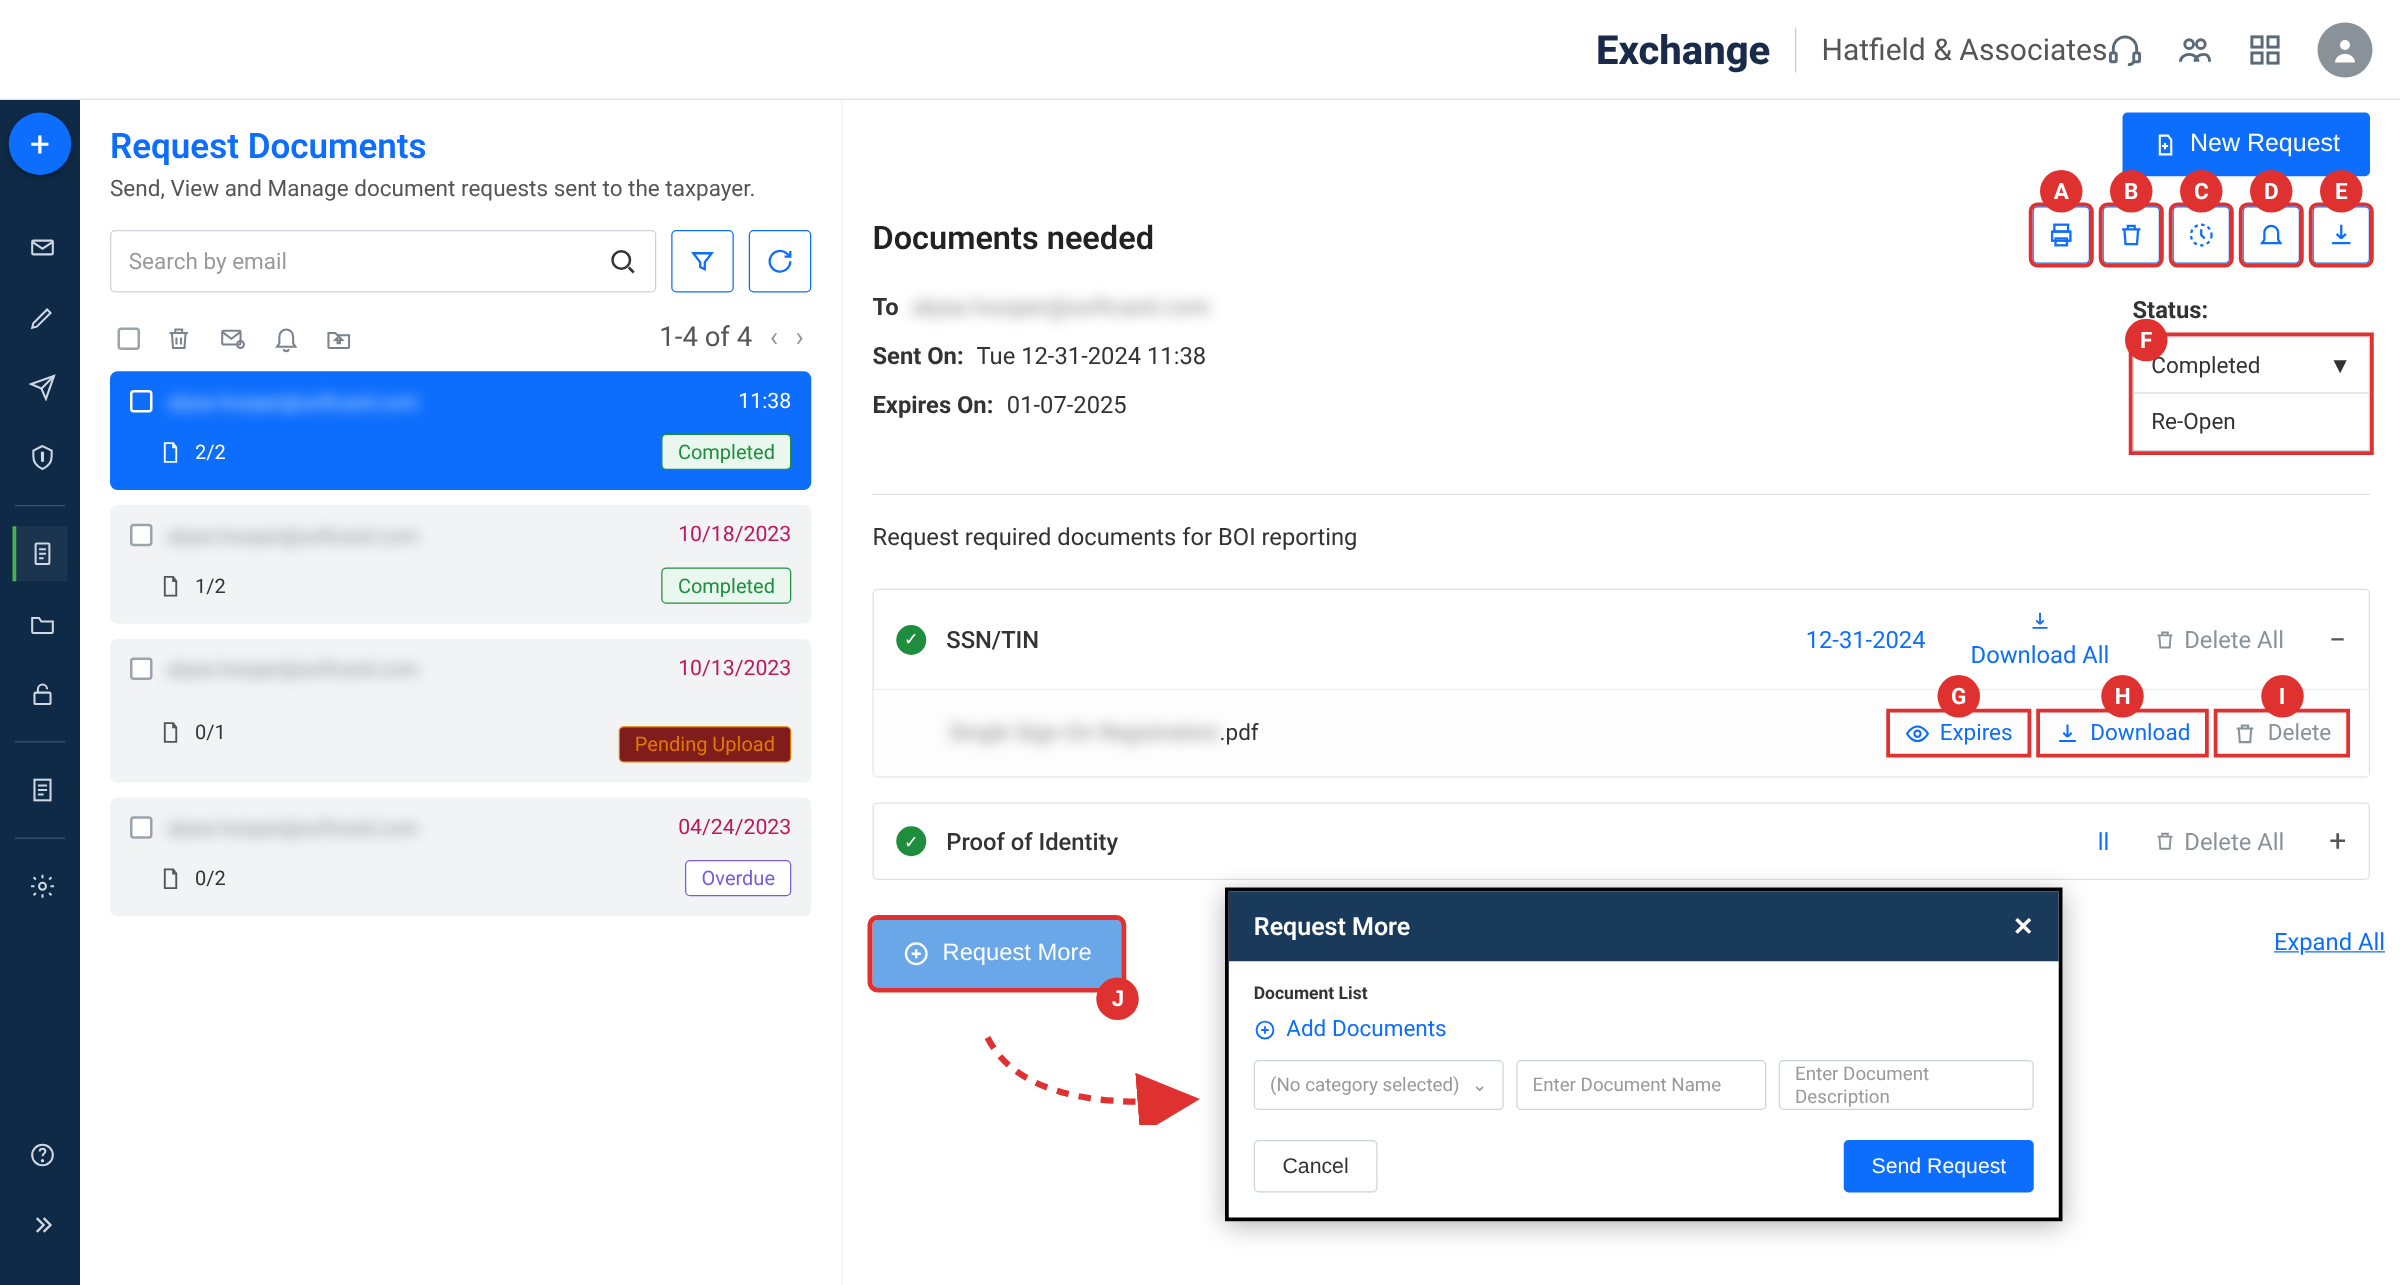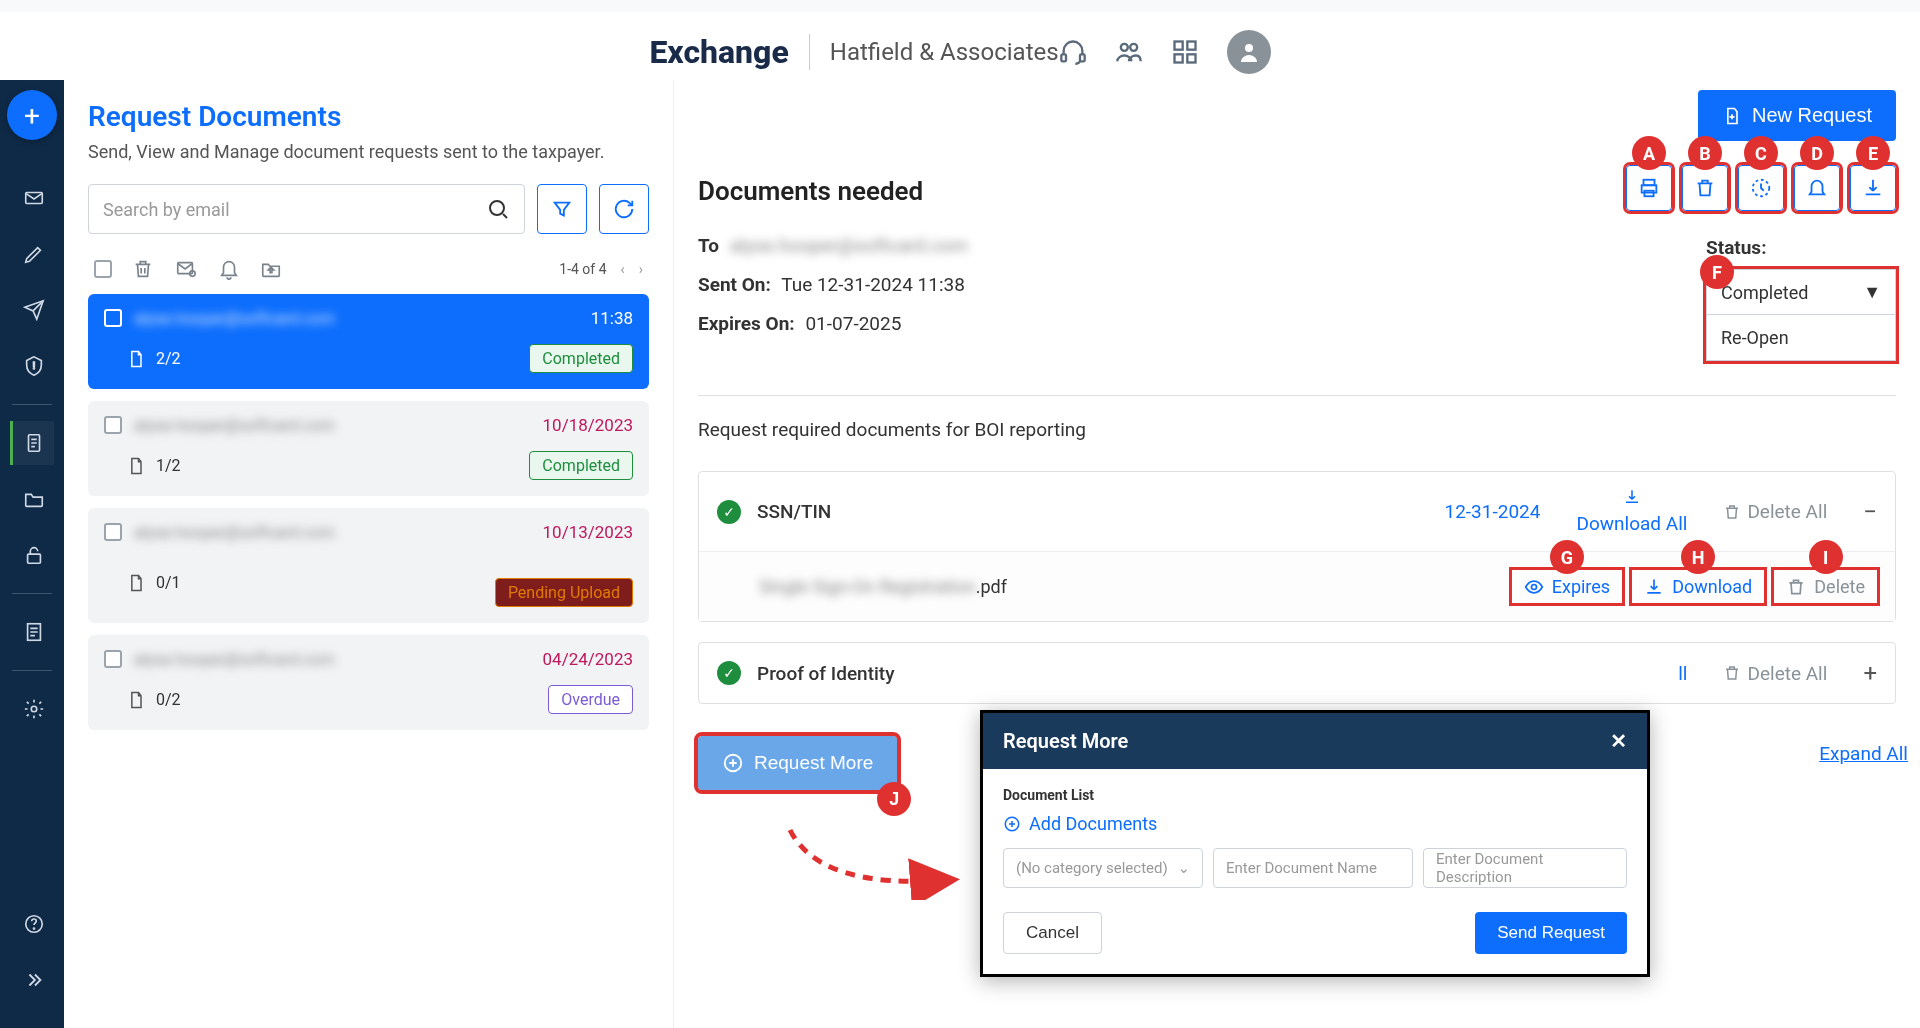--- a/index.html
+++ b/index.html
@@ -1,19 +1,19 @@
 <!DOCTYPE html>
 <html><head>
 <meta charset="utf-8">
 <style>
   * { box-sizing: border-box; margin: 0; padding: 0; }
   body { font-family: -apple-system, BlinkMacSystemFont, "Segoe UI", Roboto, Arial, sans-serif; background: #f8f9fa; color: #333; width:1920px; height:1028px; overflow:hidden; position:relative; }
   
   
-  .top-header { height: 80px; background: #fff; border-bottom:1px solid #e0e0e0; display:flex; align-items:center; padding: 0 34px; justify-content:center;margin-top:12px;}
+  .top-header { height: 80px; background: #fff; border-bottom:1px solid #e0e0e0; display:flex; align-items:center; padding: 0 22px; justify-content:flex-end;}
   .brand { display:flex; align-items:center; gap:20px; }
   .brand-name { font-size:32px; font-weight:800; color:#1a2b4a; }
   .brand-sep { width:1px; height:36px; background:#ccc; }
   .firm-name { font-size:24px; color:#555; }
   .header-icons { display:flex; align-items:center; gap:28px; }
   .hi { width:28px; height:28px; color:#5a6a7a; display:flex; align-items:center; justify-content:center;}
   .avatar { width:44px; height:44px; border-radius:50%; background:#8a9299; color:#fff; display:flex; align-items:center; justify-content:center;}
 
   
   .left-rail { position:absolute; left:0; top:80px; bottom:0; width:64px; background:#0f2a47; display:flex; flex-direction:column; align-items:center; padding-top:10px;}
@@ -28,21 +28,21 @@
   .list-pane { width:610px; padding:20px 24px 0 24px; background:#fff; border-right:1px solid #eee;}
   .page-title { color:#0d6efd; font-size:28px; font-weight:600; margin-bottom:8px;}
   .page-subtitle { color:#555; font-size:18px; margin-bottom:22px;}
   .search-row { display:flex; gap:12px; margin-bottom:16px;}
   .search-box { flex:1; display:flex; align-items:center; border:1px solid #ccd3da; border-radius:4px; height:50px; padding:0 14px; font-size:18px; color:#999; background:#fff;}
   .search-box span { flex:1; }
   .icon-btn { width:50px; height:50px; border:1px solid #0d6efd; border-radius:4px; color:#0d6efd; background:#fff; display:flex; align-items:center; justify-content:center;}
 
   .list-toolbar { display:flex; align-items:center; gap:20px; padding:8px 6px; color:#7a838c;}
   .list-toolbar .spacer { flex:1; }
-  .pager { display:flex; align-items:center; gap:14px; font-size:14px; color:#555;}
+  .pager { display:flex; align-items:center; gap:14px; font-size:22px; color:#555;}
   .chev { color:#999; }
 
   .req-list { display:flex; flex-direction:column; gap:12px; margin-top:6px;}
   .req-item { background:#f1f3f5; border-radius:6px; padding:14px 16px 16px 16px; }
   .req-item.selected { background:#0d6efd; color:#fff;}
   .req-row1 { display:flex; align-items:center; gap:12px; margin-bottom:16px;}
   .cb { width:18px; height:18px; border:2px solid #9ba4ad; border-radius:3px; background:#fff;}
   .req-item.selected .cb { border-color:#fff; background:transparent;}
   .blurred { filter: blur(5px); color:#888; }
   .req-item.selected .blurred { color:#dbe9ff; }

